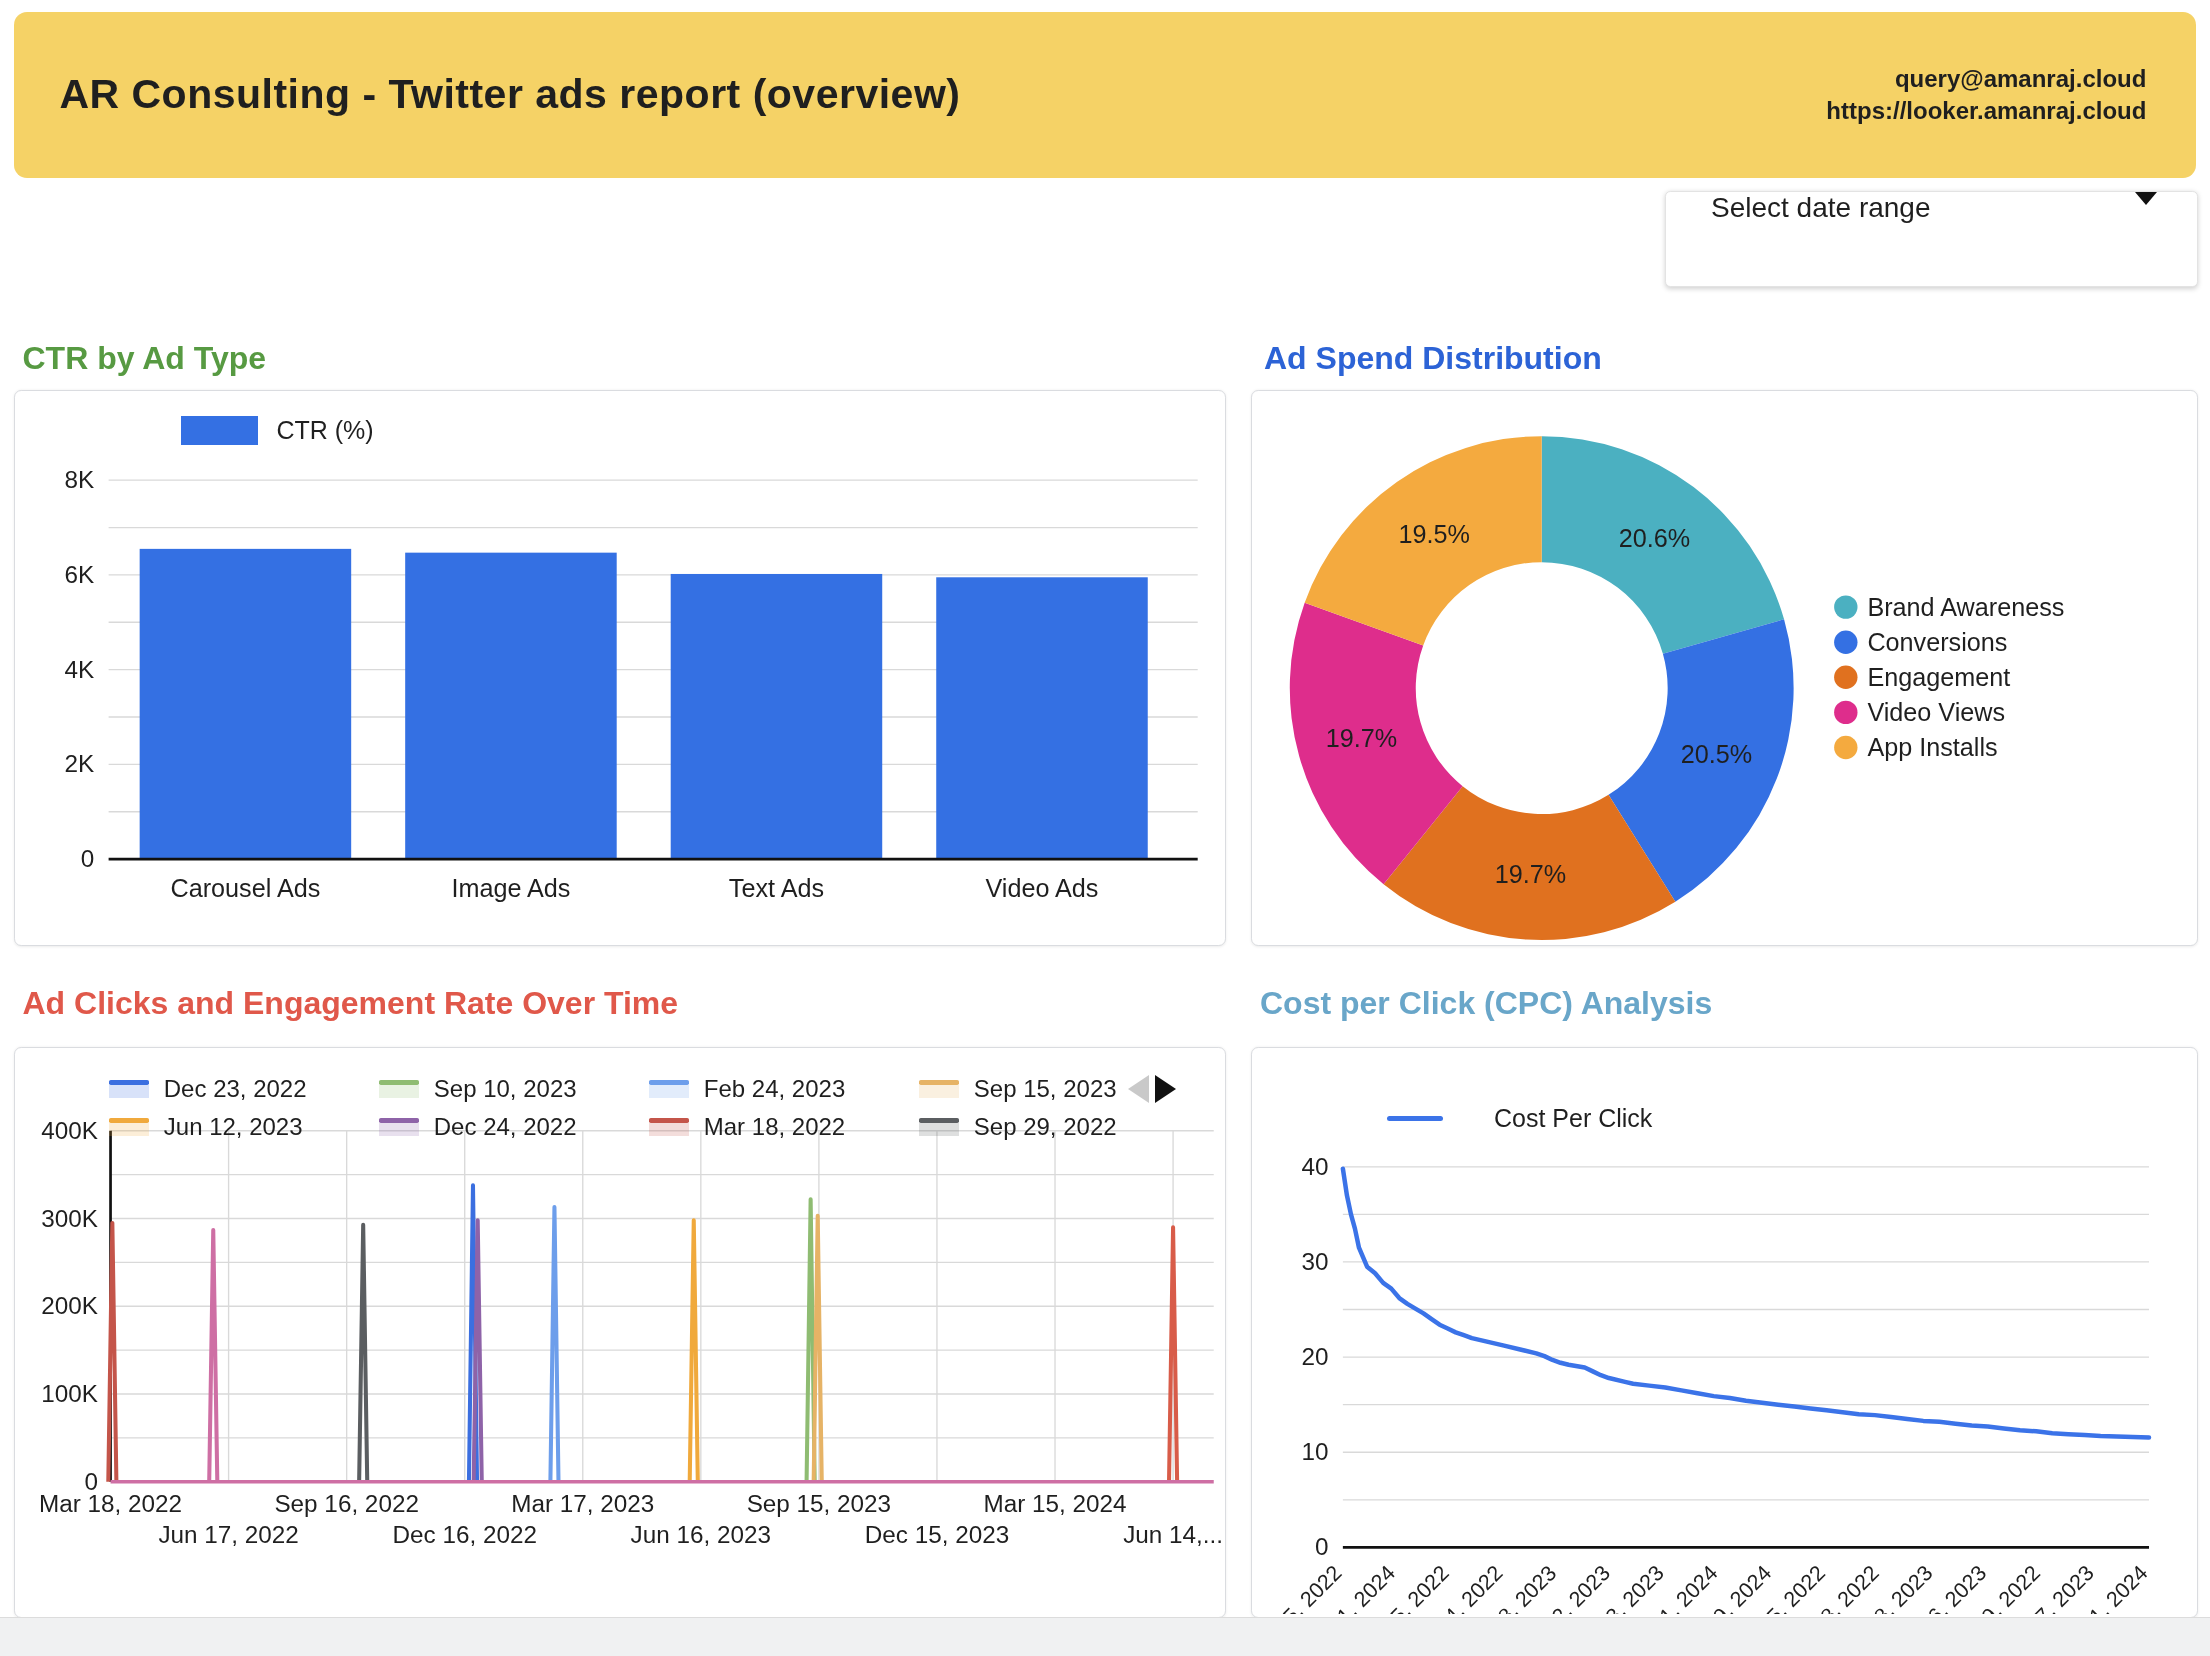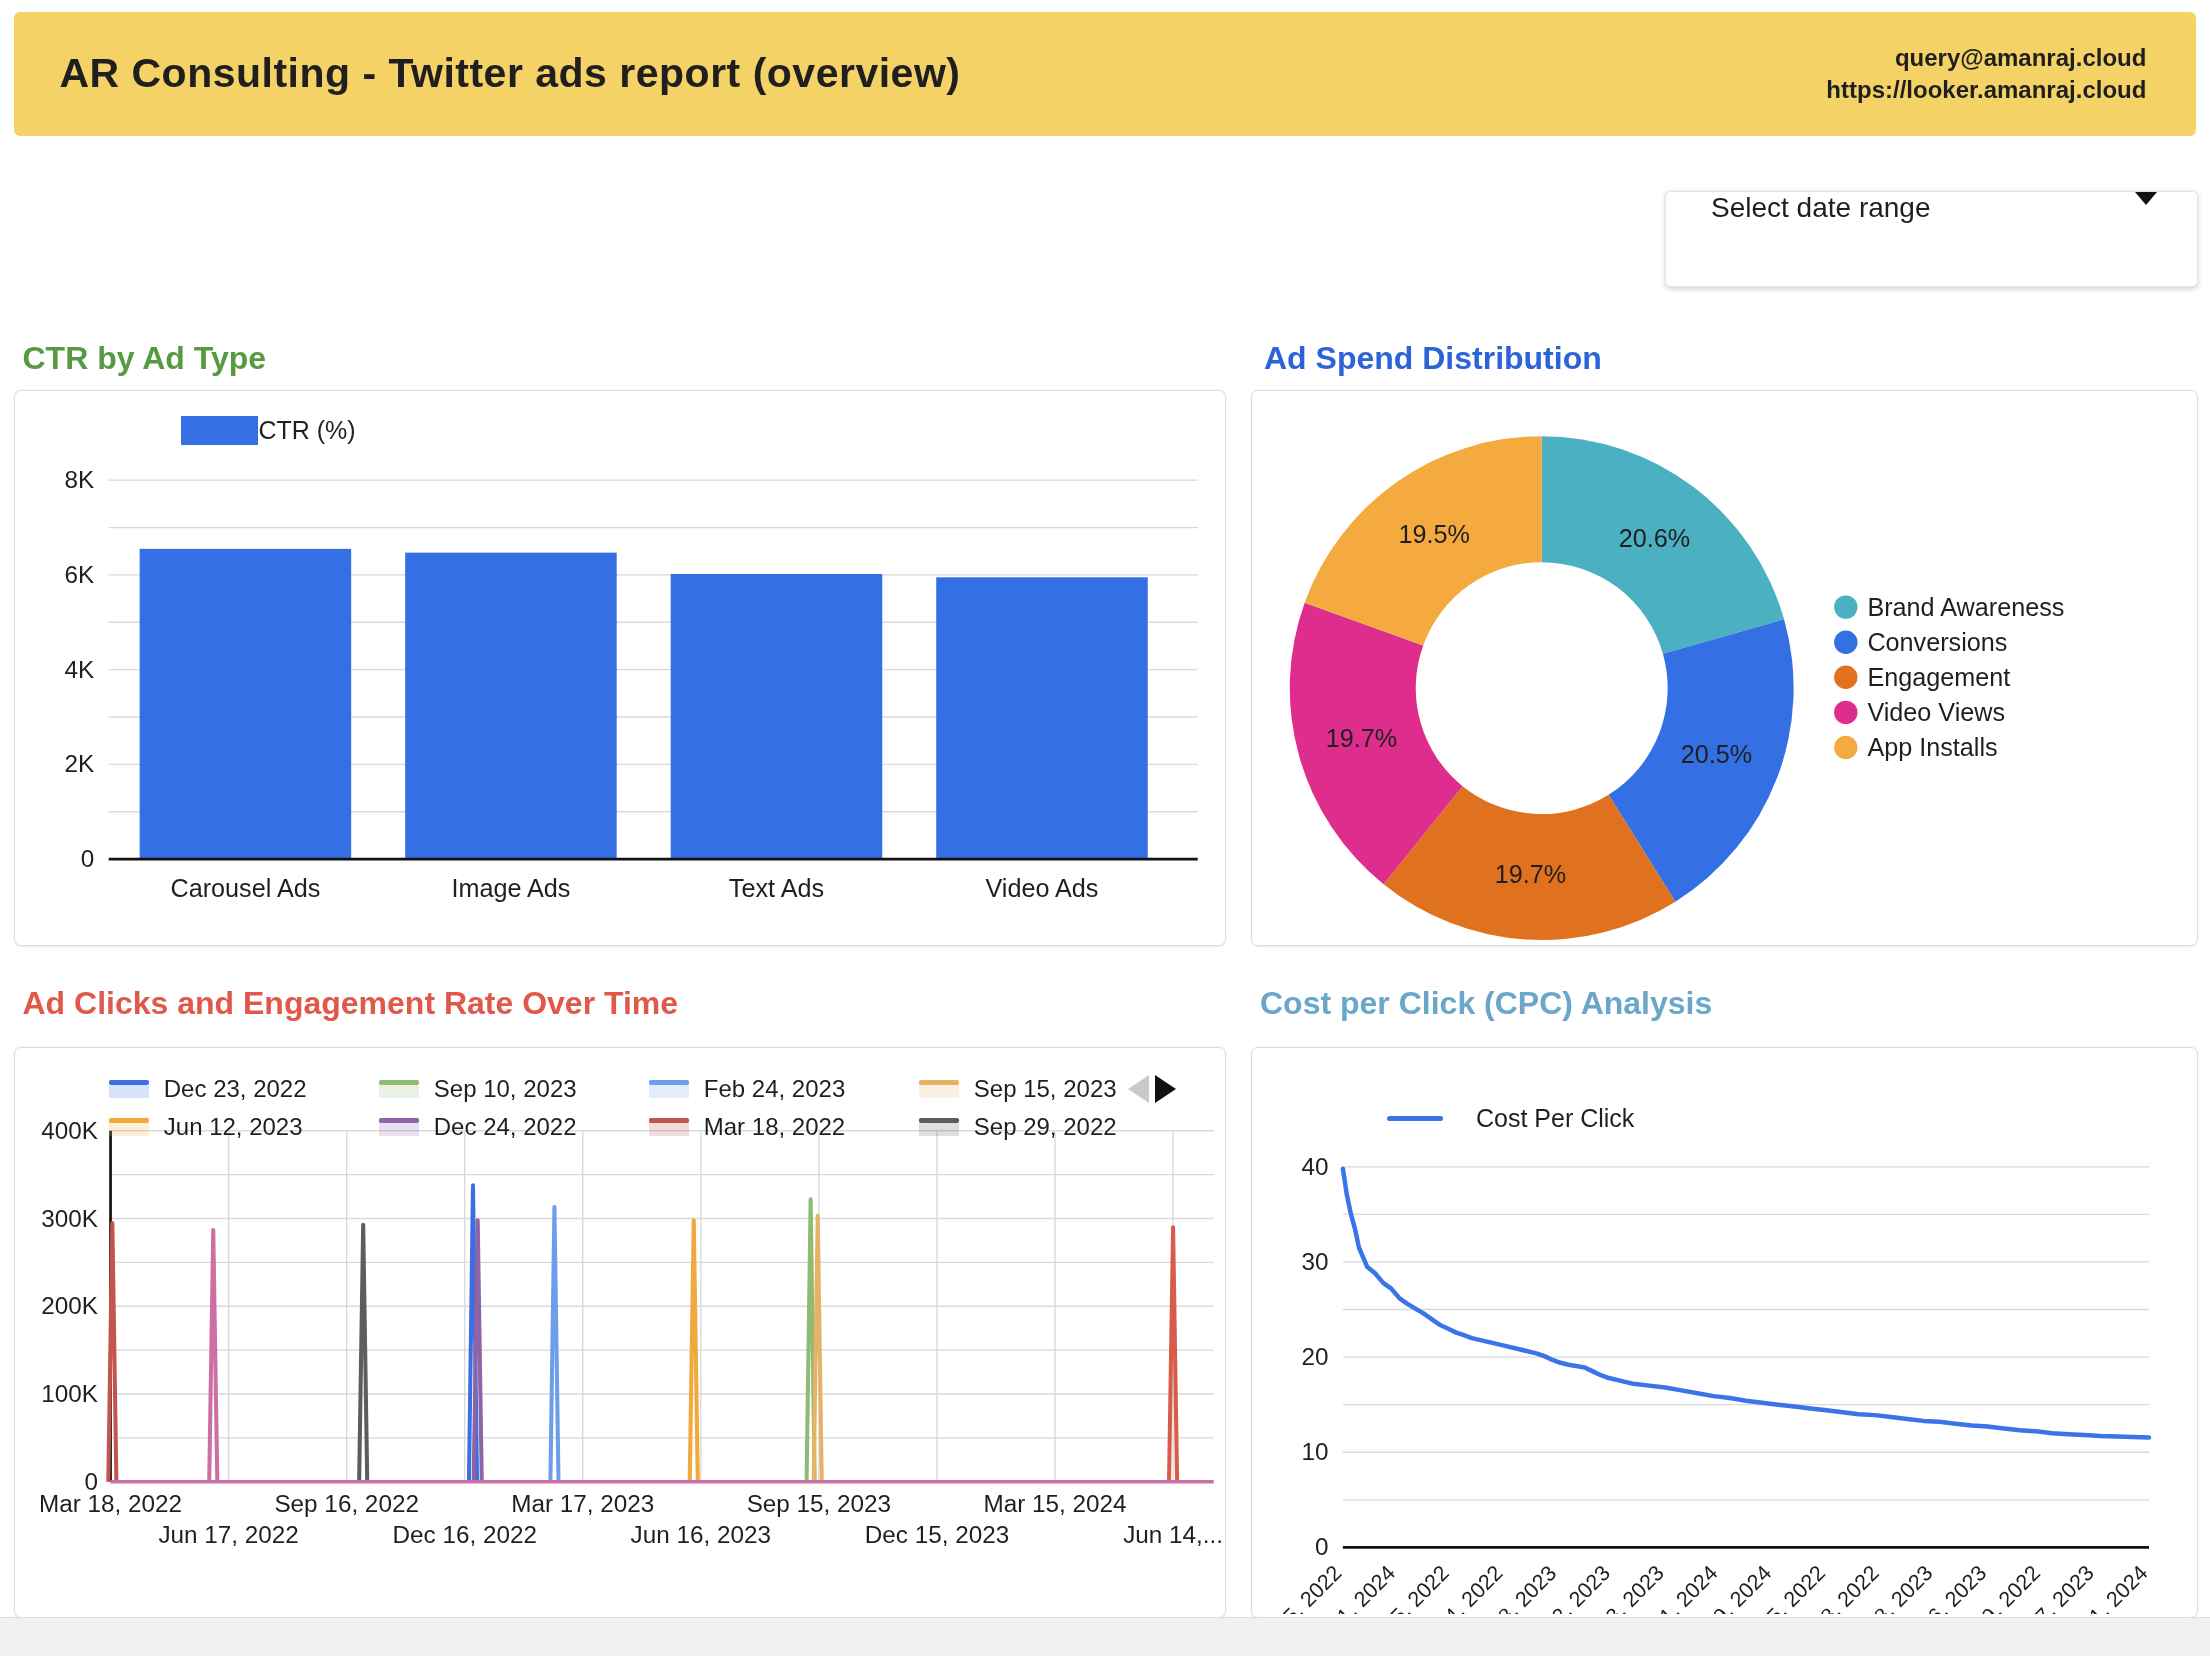--- a/index.html
+++ b/index.html
@@ -1,35 +1,35 @@
 <!DOCTYPE html>
 <html style="font-size:14.4px"><head>
 <meta charset="utf-8">
 <style>
   html,body{margin:0;padding:0;background:#ffffff;}
   body{width:2211px;height:1656px;position:relative;overflow:hidden;
        font-family:"Liberation Sans","DejaVu Sans",sans-serif;color:#1f1f1f;}
   .abs{position:absolute;}
-  .banner{left:14.4px;top:11.7px;width:2182px;height:124px;border-radius:6px;
+  .banner{left:14.4px;top:11.7px;width:2182px;height:166px;border-radius:13px;
           display:flex;align-items:center;justify-content:space-between;}
   .banner-title{font-size:41px;font-weight:bold;margin-left:45px;letter-spacing:0.5px;}
   .banner-right{margin-right:50px;text-align:right;font-size:24px;font-weight:bold;line-height:32px;}
   .select-box{left:1665px;top:191px;width:531px;height:94px;background:#fff;
               border:0.9px solid #e3e3e3;border-radius:5.4px;
               box-shadow:0 1.8px 5.4px rgba(0,0,0,.18);display:flex;align-items:flex-start;cursor:pointer;}
   .select-label{font-size:28px;margin-left:45px;flex:1;}
   .caret{width:0;height:0;border-left:11.7px solid transparent;border-right:11.7px solid transparent;
          border-top:13.5px solid #111;margin-right:40px;}
   .chart-title{font-size:32px;font-weight:bold;}
   .card{background:#fff;border:1.4px solid #dadce0;border-radius:7.2px;
         box-shadow:0 0.9px 2.7px rgba(0,0,0,.08);}
   svg{position:absolute;left:0;top:0;}
   .leg-row{position:absolute;display:flex;align-items:center;}
   .leg-swatch-bar{width:77px;height:29px;}
-  .leg-label{font-size:25px;}
+  .leg-label{font-size:25px;margin-left:18px;}
   .ts-legend{position:absolute;display:grid;grid-template-columns:270px 270px 270px 270px;
              grid-auto-rows:38px;align-items:center;}
   .ts-item{display:flex;align-items:center;cursor:pointer;}
   .ts-swatch{width:40px;display:flex;flex-direction:column;}
   .ts-line{height:4.5px;border-radius:1.8px;}
   .ts-band{height:13.5px;}
   .ts-label{font-size:24px;margin-left:14.4px;white-space:nowrap;}
   .pager{position:absolute;display:flex;align-items:center;gap:5.4px;}
   .tri-left{width:0;height:0;border-top:14.4px solid transparent;border-bottom:14.4px solid transparent;
             border-right:21.6px solid #c9c9c9;cursor:pointer;}

